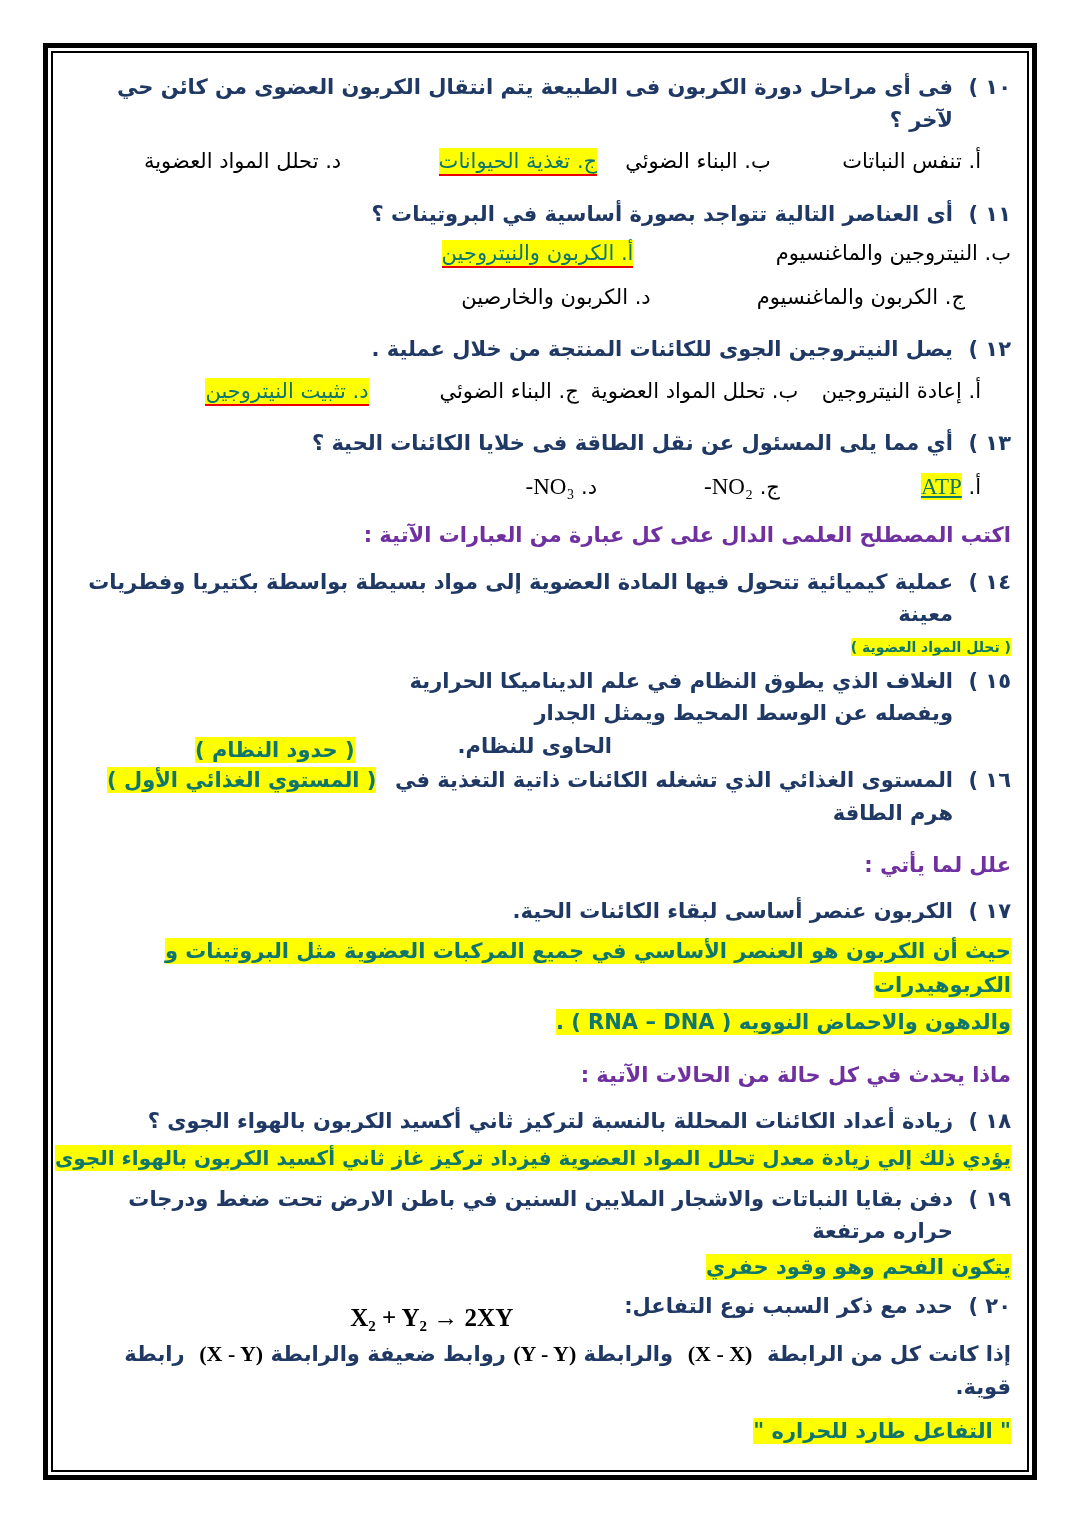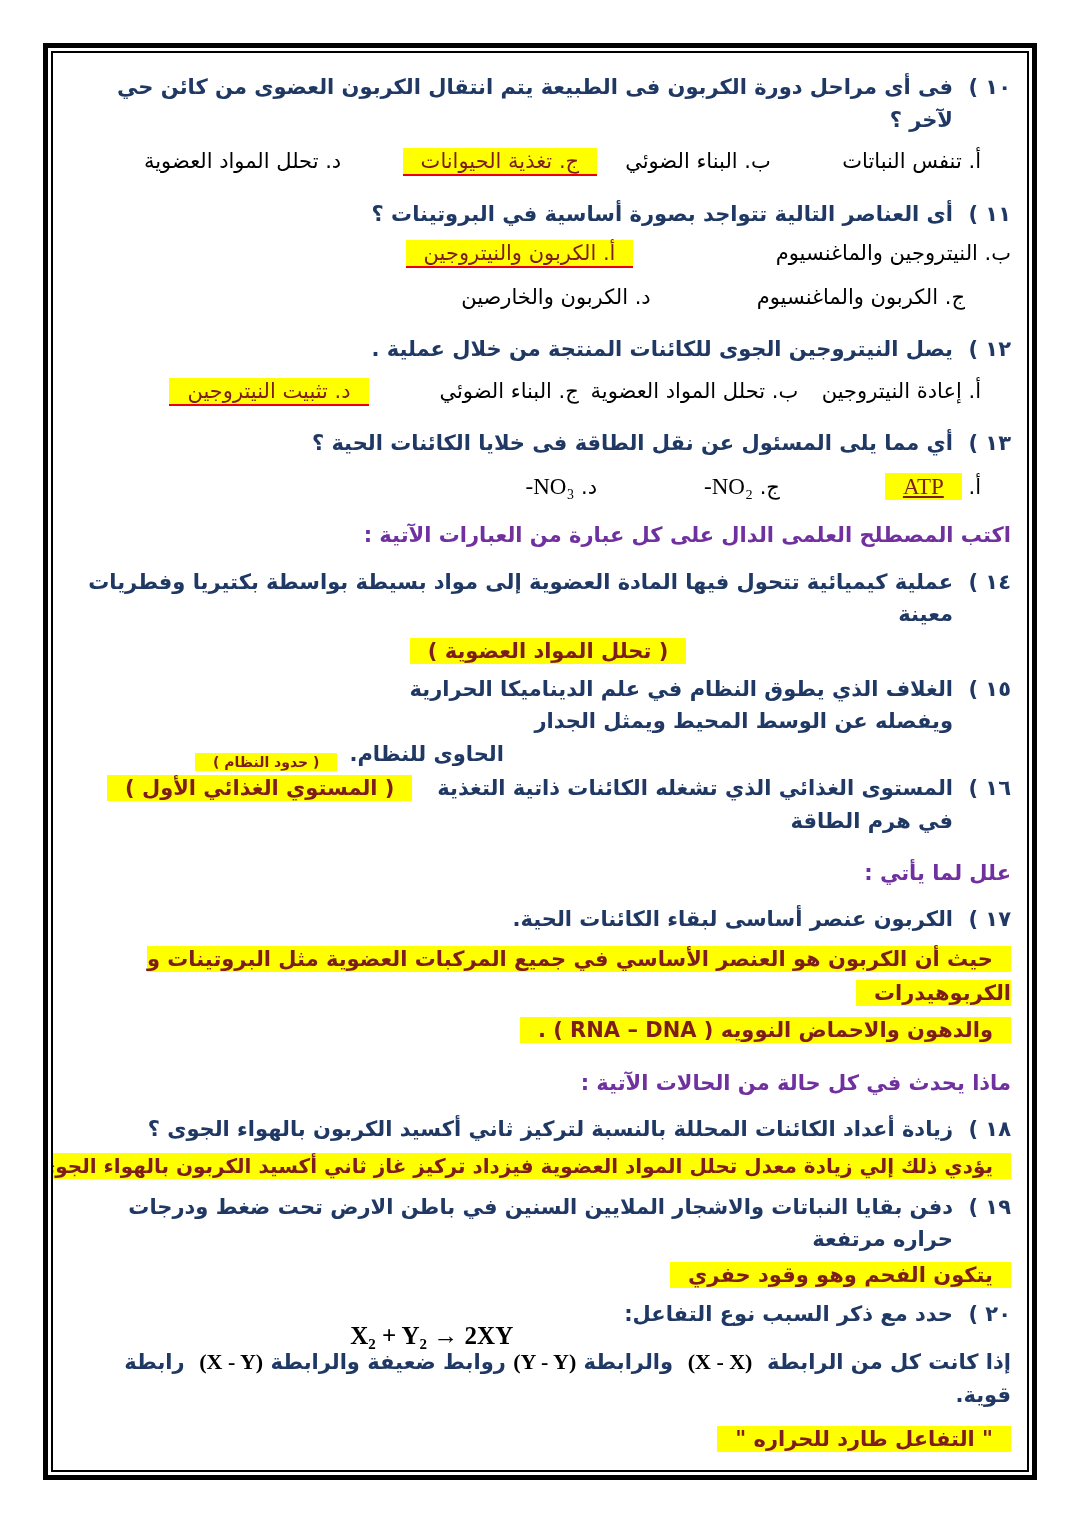--- a/index.html
+++ b/index.html
@@ -16,35 +16,35 @@
     position:absolute;inset:3px;border:2px solid #000;
     box-sizing:border-box;padding:10px 16px 10px 14px;
     direction:rtl;overflow:hidden;
   }
   .qline{display:flex;align-items:baseline;color:#1F3864;font-weight:bold;font-size:21px;line-height:1.55;}
   .qnum{flex:0 0 58px;white-space:nowrap;}
   .qtext{flex:1;}
   .opts{display:flex;color:#000;font-size:21px;line-height:1.5;padding-right:30px;}
   .opt{white-space:nowrap;}
   .sec{color:#7030A0;font-weight:bold;font-size:21px;text-align:right;line-height:1.5;}
-  .hl{background:#FFFF00;color:#7f1d1d;padding:1px 18px;}
+  .hl{background:#FFFF00;color:#0f766e;padding:1px 0;}
   .hl-u{border-bottom:2px solid #EE0000;}
   .ansblock{font-size:21px;font-weight:bold;line-height:1.65;text-align:right;}
-  .left-ans{text-align:center;font-size:21px;font-weight:bold;}
-  .right-ans{text-align:right;font-size:14px;font-weight:bold;margin-top:8px;}
+  .left-ans{text-align:right;font-size:14px;font-weight:bold;}
+  .right-ans{text-align:right;font-size:21px;font-weight:bold;margin-top:8px;}
   .val{font-family:"Liberation Serif",serif;direction:ltr;unicode-bidi:embed;font-size:23px;}
   .formula{font-family:"Liberation Serif",serif;direction:ltr;unicode-bidi:embed;color:#000;font-weight:bold;font-size:22px;}
   .equation{
-    position:absolute;left:30%;top:19px;
+    position:absolute;left:30%;top:9px;
     font-family:"Liberation Serif",serif;direction:ltr;unicode-bidi:embed;
     color:#000;font-weight:bold;font-size:25px;
   }
   .q15wrap{display:flex;align-items:flex-end;}
   .q15main{flex:1;}
-  .q15line2{text-align:left;padding-left:12px;padding-right:300px;}
+  .q15line2{text-align:center;padding-left:4px;padding-right:300px;}
   .nowrap{white-space:nowrap;}
   
   .mt-s{margin-top:8px;}
   .mt-m{margin-top:14px;}
   .mt-l{margin-top:20px;}
 </style>
 </head>
 <body>
 
 <div class="frame">

